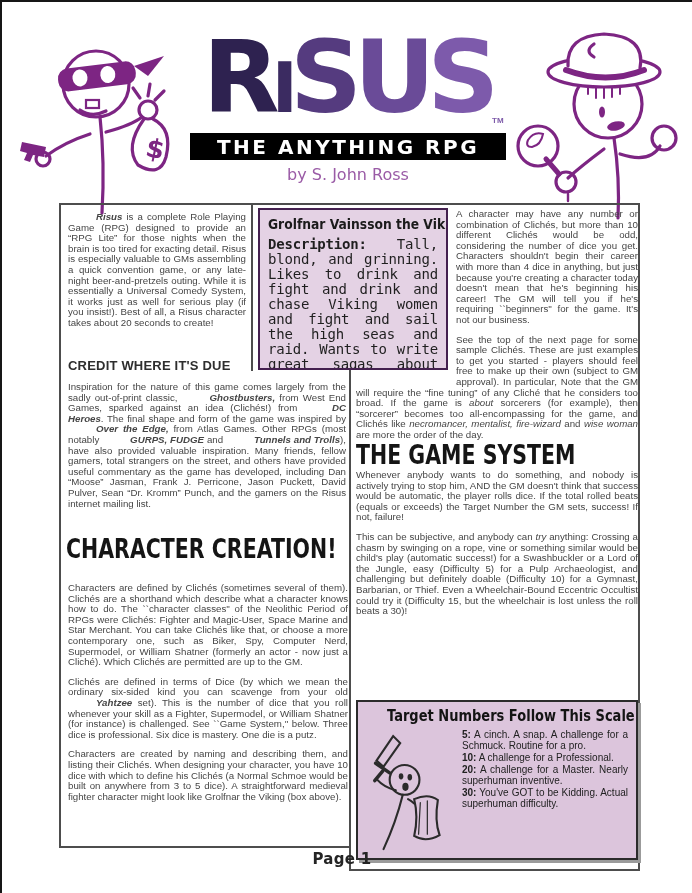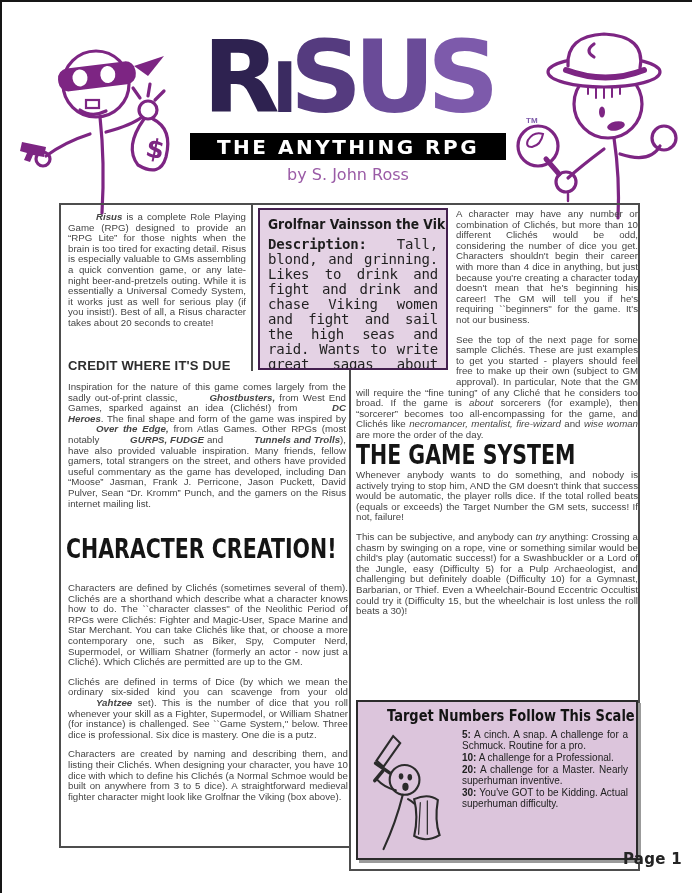--- a/index.html
+++ b/index.html
@@ -4,21 +4,21 @@
 <style>
   html,body{margin:0;padding:0;background:#fff;}
   .page{position:relative;width:692px;height:893px;background:#ffffff;overflow:hidden;
         border-top:2px solid #161616;border-left:2px solid #161616;box-sizing:border-box;
         font-family:"Liberation Sans",sans-serif;}
   
   .logo-row{position:absolute;left:178px;top:26px;width:334px;height:104px;
             display:flex;justify-content:center;align-items:baseline;line-height:1;}
   .logo-letter{font-family:"DejaVu Sans",sans-serif;font-weight:700;font-size:100px;letter-spacing:-8px;}
   .logo-letter.small{font-size:70px;}
-  .logo-tm{position:absolute;left:524px;top:114px;font-size:8px;font-weight:700;color:#7d5aa9;}
+  .logo-tm{position:absolute;left:490px;top:114px;font-size:8px;font-weight:700;color:#7d5aa9;}
   .banner{position:absolute;left:188px;top:131px;width:316px;height:27px;background:#000;
           display:flex;align-items:center;justify-content:center;}
   .banner span{color:#fff;font-family:"DejaVu Sans",sans-serif;font-weight:700;font-size:20px;letter-spacing:2.5px;}
   .byline{position:absolute;left:0;top:163px;width:692px;text-align:center;
           font-size:16px;color:#9a5ba6;font-family:"DejaVu Sans",sans-serif;}
   .figure{position:absolute;}
   
   .rule{position:absolute;background:#4d4d4d;}
   
   .t{font-size:9.7px;line-height:10.6px;color:#454545;text-align:justify;}
@@ -40,21 +40,21 @@
   .right-flow .heading{margin:10px 0 9px 0;}
   
   .tbox{position:absolute;left:354px;top:698px;width:282px;height:160px;box-sizing:border-box;
         background:#dcc5dc;border:2px solid #2b2b2b;box-shadow:3px 3px 0 #9b9b9b;padding:5px 8px 4px;overflow:hidden;}
   .tbox-title{text-align:center;font-family:"DejaVu Sans",sans-serif;font-weight:700;font-size:15.5px;color:#141414;
               transform:scaleX(.84);transform-origin:center;white-space:nowrap;margin-bottom:4px;}
   .tfig{float:left;width:92px;height:124px;margin:2px 4px 0 0;}
   .titem{font-size:10px;line-height:11px;color:#222;text-align:justify;margin-bottom:1px;}
   .titem .num{font-weight:700;}
   
-  .footer{position:absolute;left:0;top:848px;width:680px;text-align:right;
+  .footer{position:absolute;left:0;top:848px;width:680px;text-align:center;
           font-family:"DejaVu Sans",sans-serif;font-weight:700;font-size:15px;color:#242424;
           letter-spacing:.3px;}
 </style>
 </head>
 <body>
 
 <div class="page">
 
   <svg class="figure" style="left:6px;top:34px" width="170" height="180" viewBox="0 0 170 180">
     <g fill="none" stroke="#7d2583" stroke-width="3.2" stroke-linecap="round">

